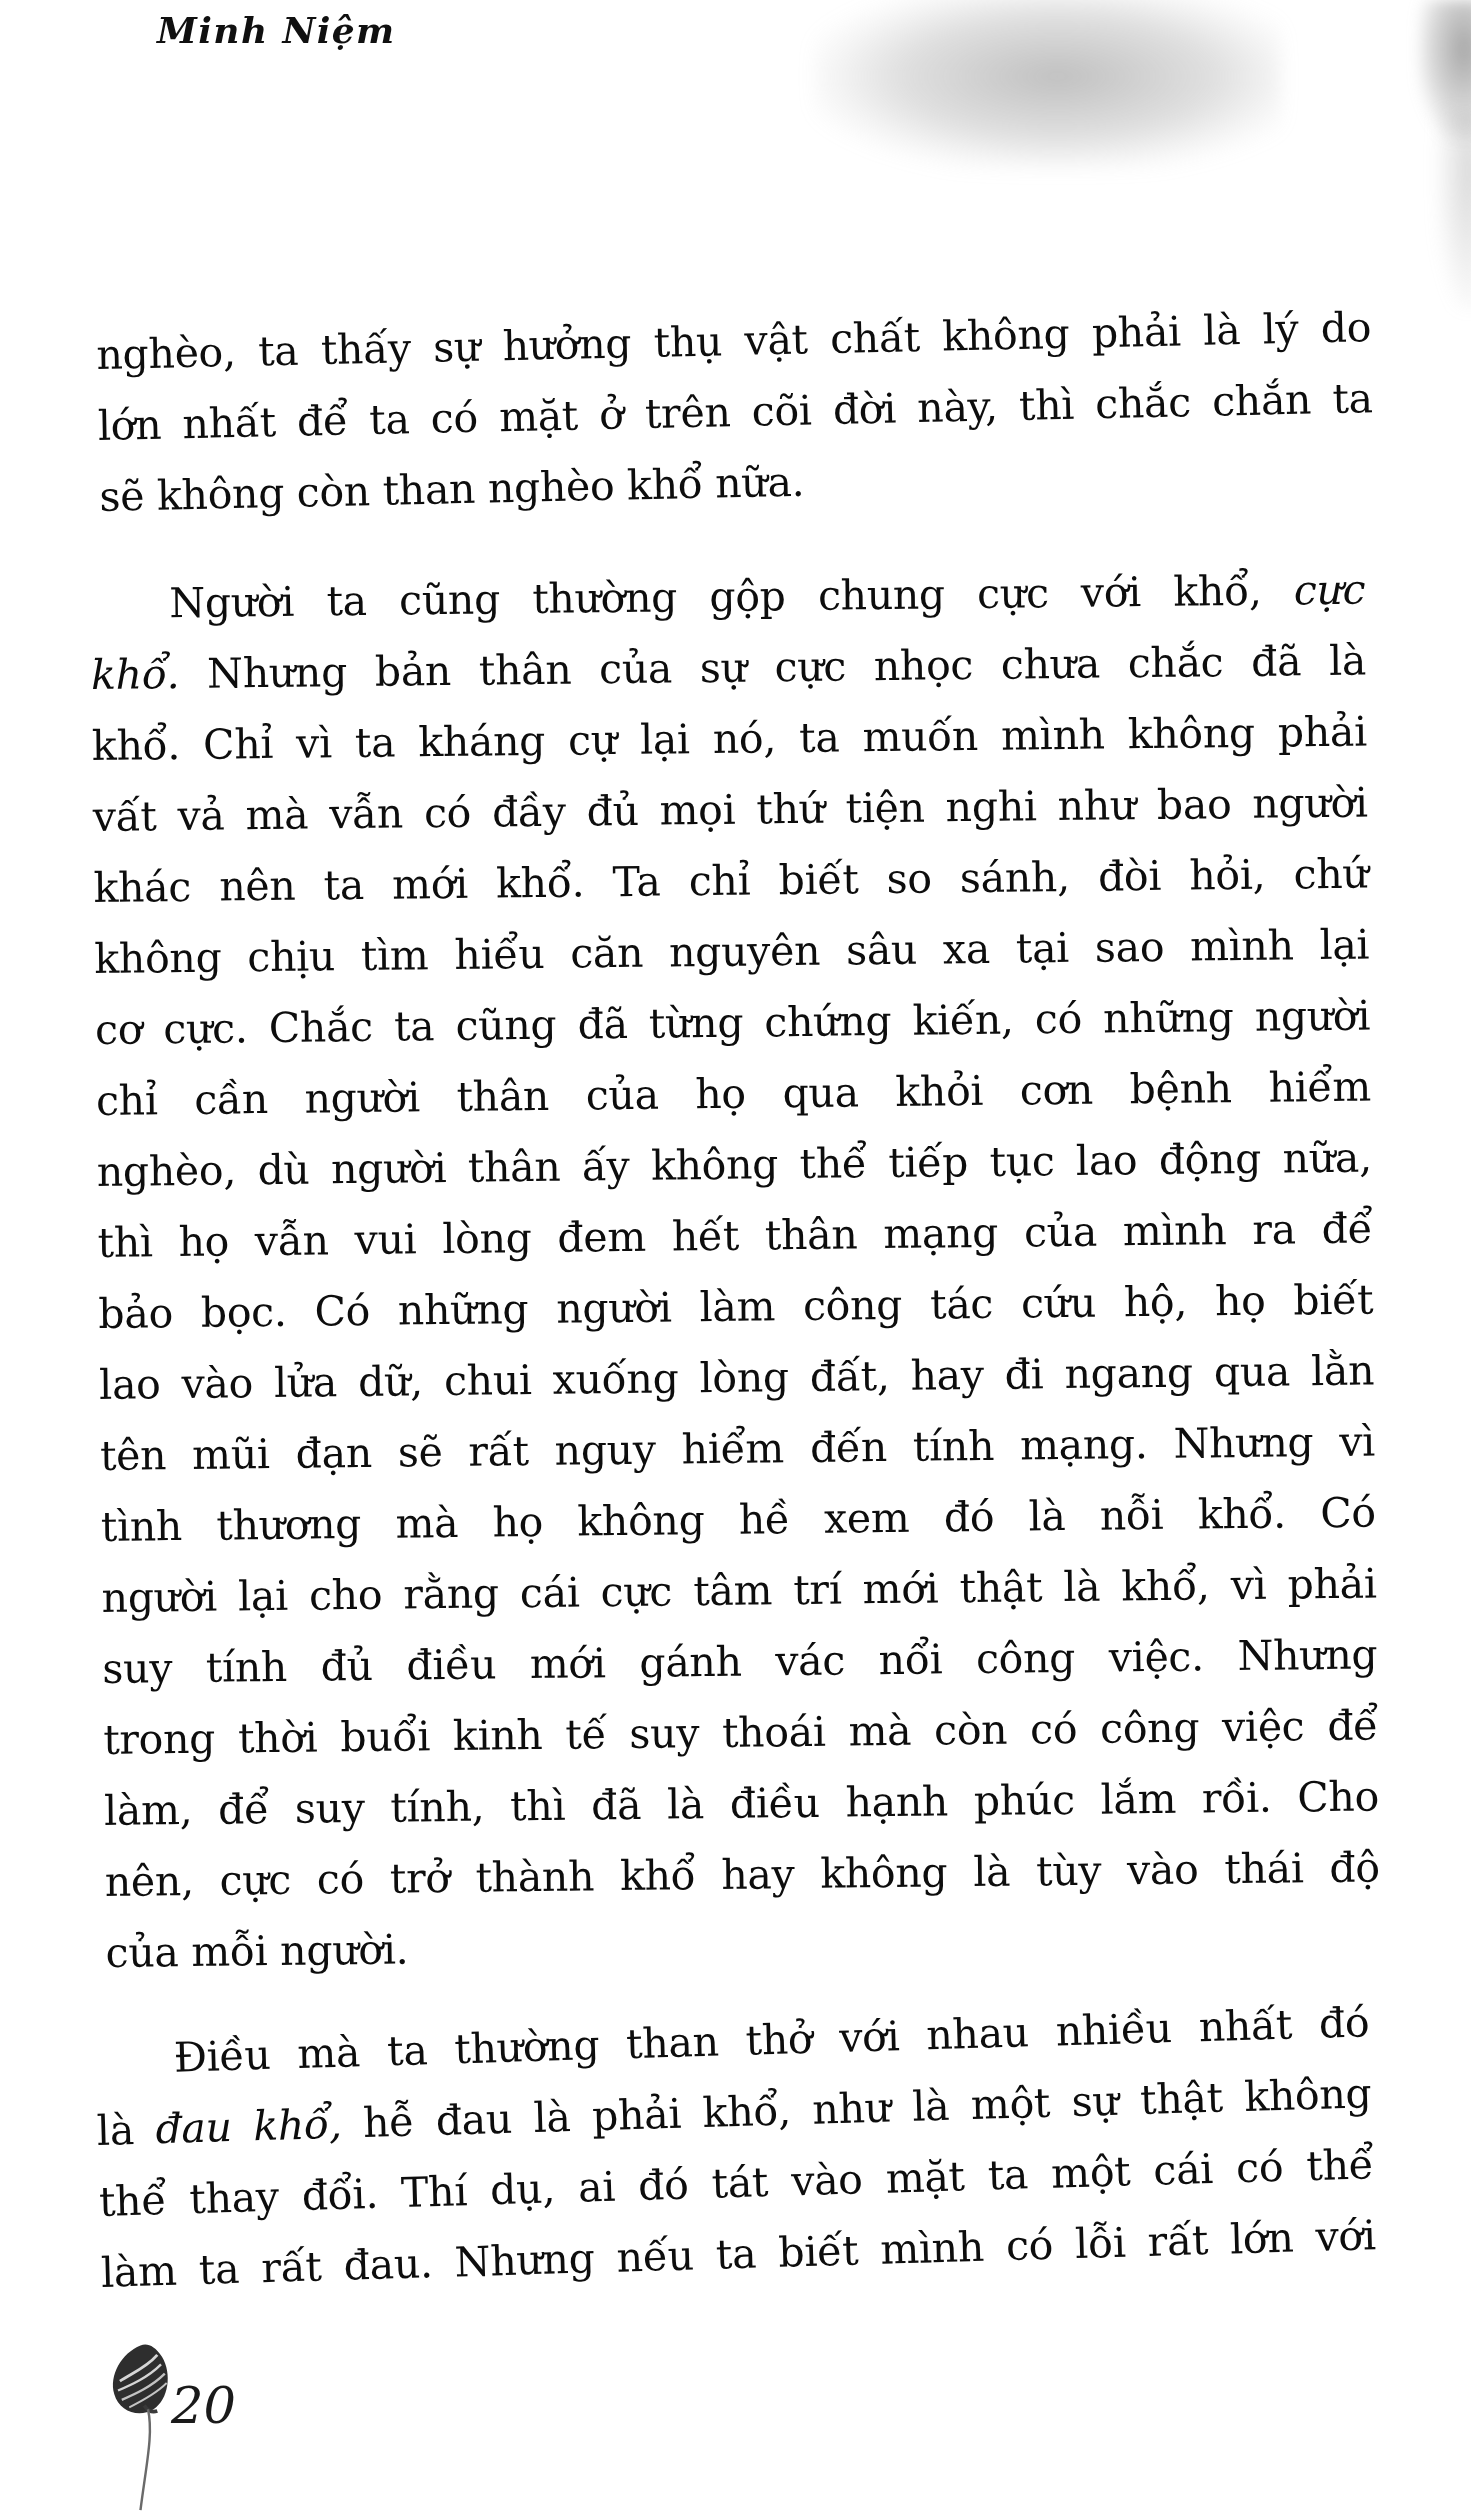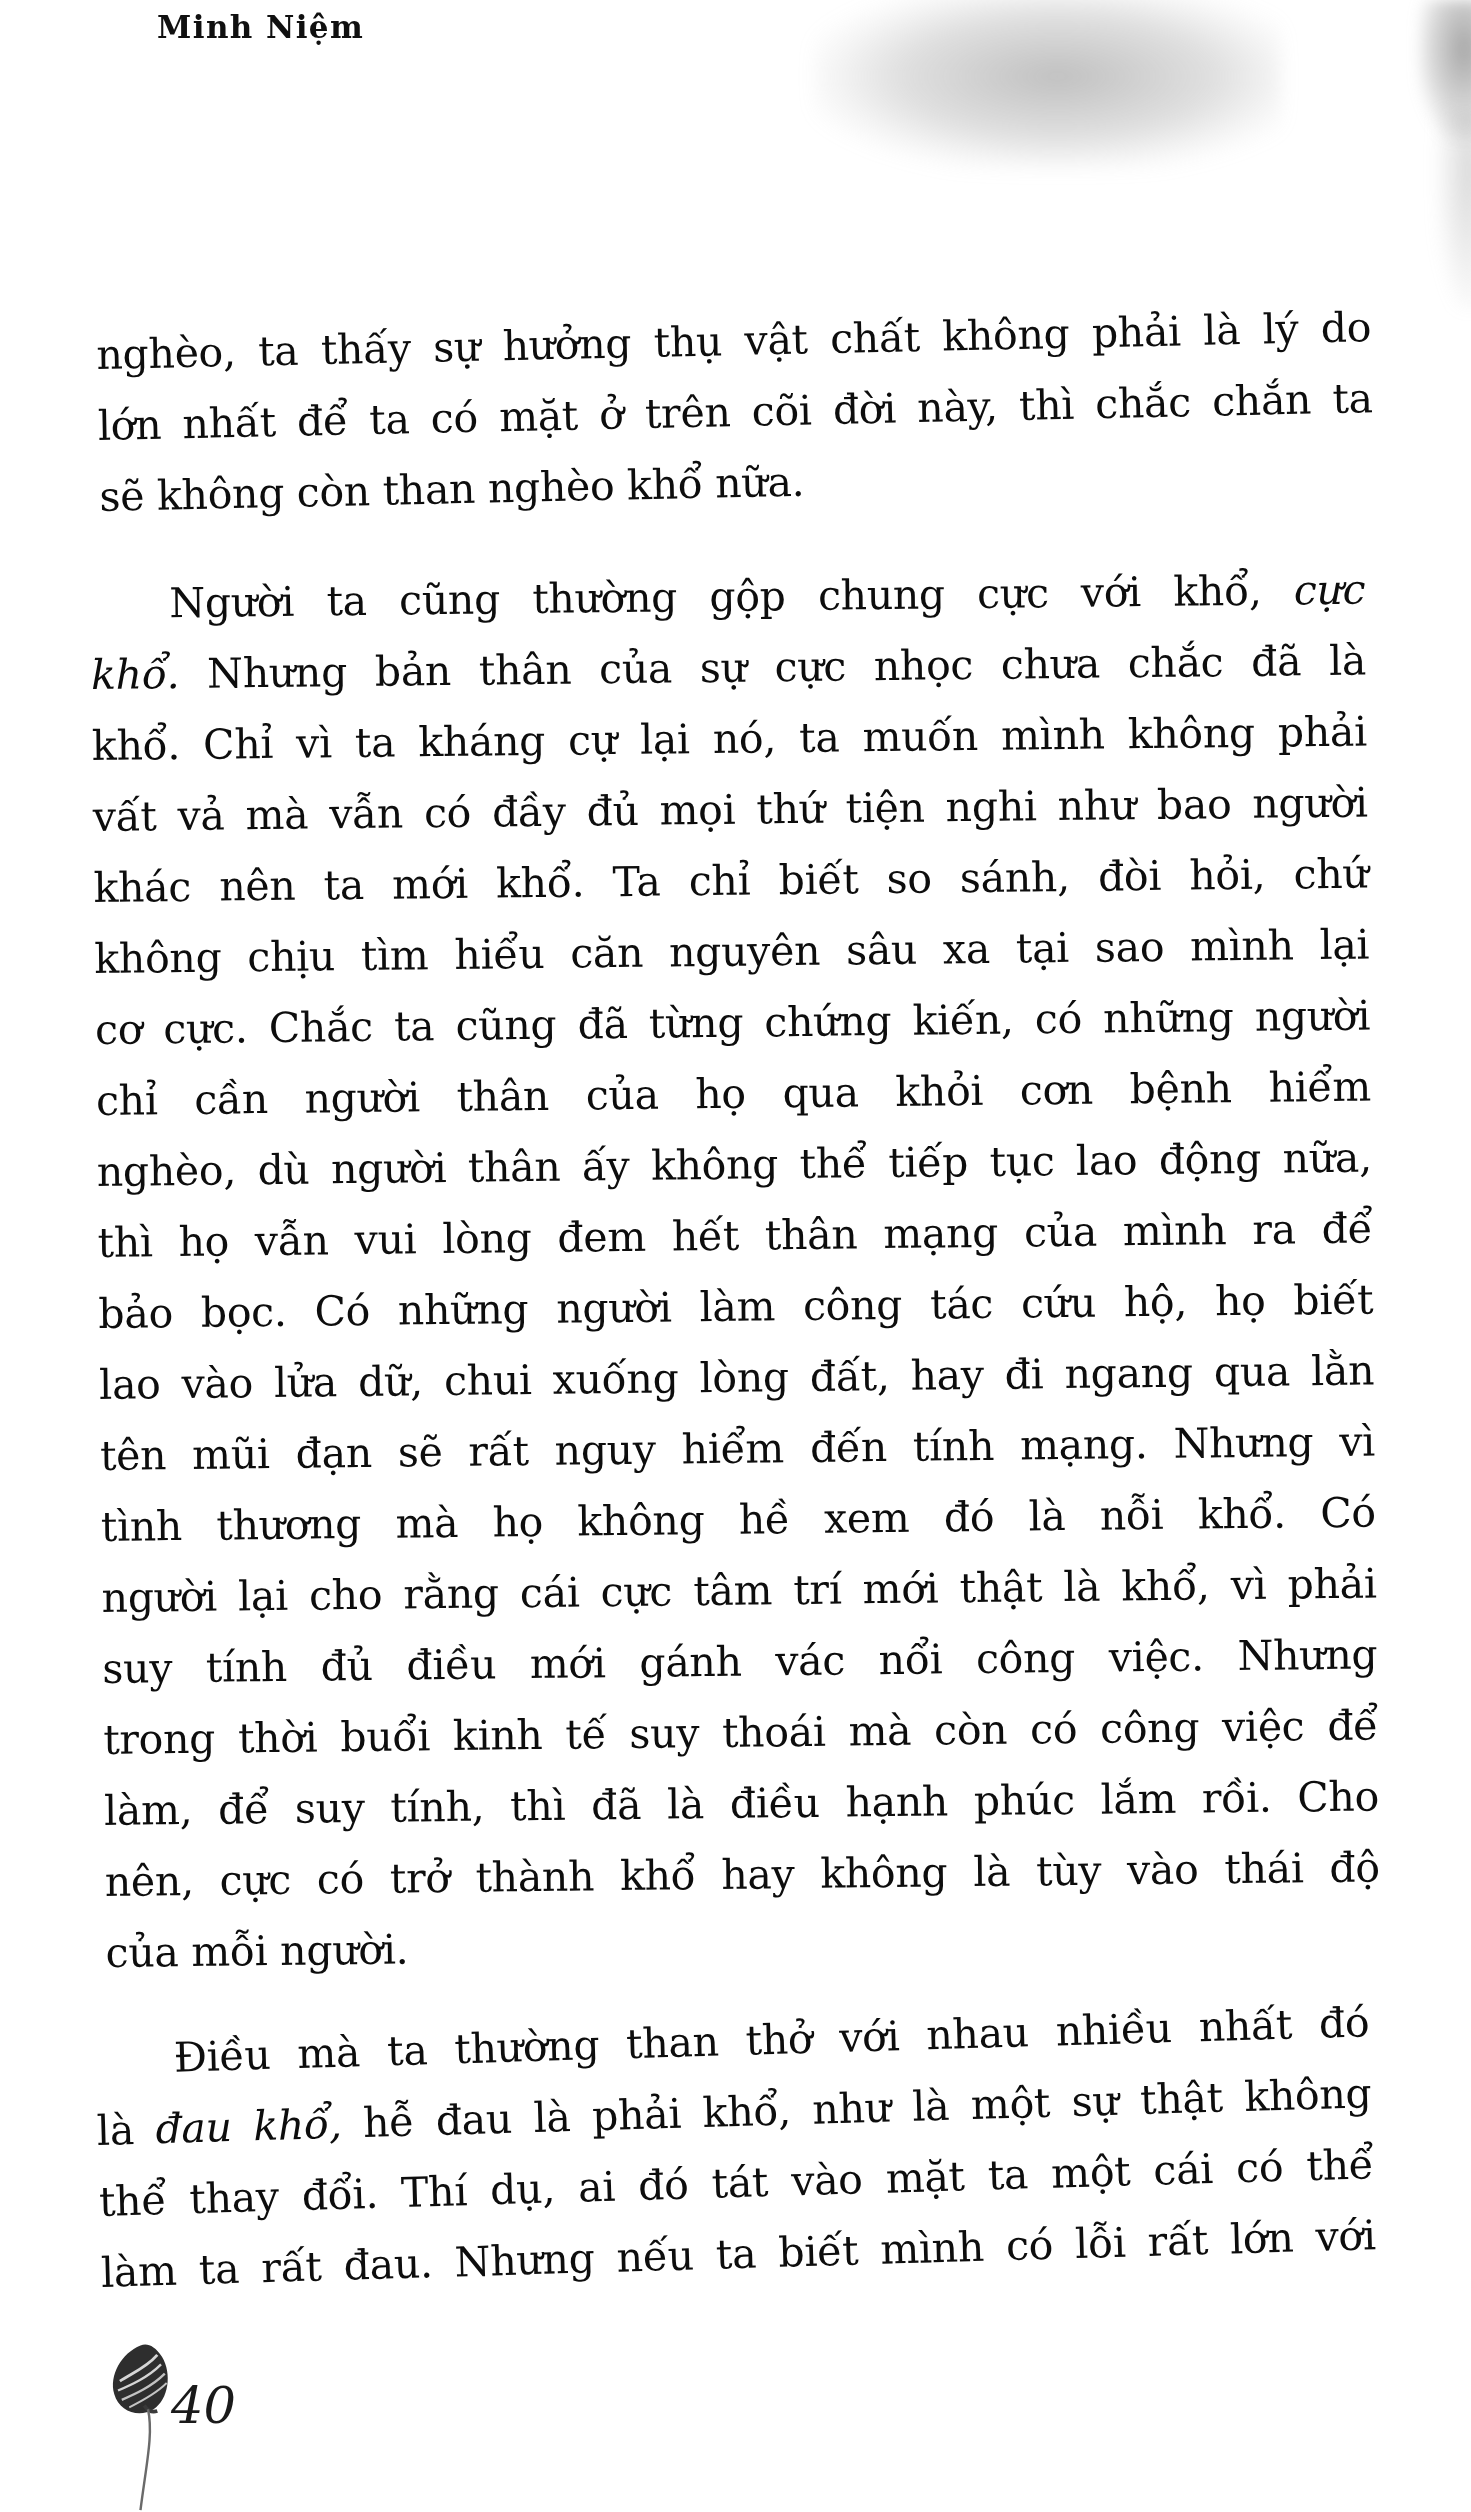--- a/index.html
+++ b/index.html
@@ -24,21 +24,21 @@
     filter:blur(6.6px);
   }
   .smudge-edge {
     position:absolute; right:-9.4px; top:112px; width:43px; height:197px;
     background:radial-gradient(ellipse at 85% 30%, rgba(140,140,140,.35) 0%, rgba(170,170,170,.15) 55%, rgba(255,255,255,0) 80%);
     filter:blur(7.5px);
   }
   
   .author {
     position:absolute; left:157px; top:9.4px;
-    font-size:31px; font-weight:bold; 
+    font-size:36px; font-weight:bold; font-style:italic;
     letter-spacing:1.4px; color:#101010;text-align:right;
   }
   
   .body-text {
     position:absolute; left:98px; top:320px; width:1275px;
   }
   .para { margin-bottom:36px; transform-origin:0 50%; }
   .para.p1 { transform:rotate(-1.25deg); }
   .para.p2 { transform:rotate(-0.65deg); }
   .para.p3 { transform:rotate(-1.7deg); }
@@ -113,16 +113,16 @@
     <path d="M18 44 C30 36 46 30 58 16" stroke="#e9e9e9" stroke-width="3" fill="none" opacity="0.9"></path>
     <path d="M16 54 C30 48 48 40 62 26" stroke="#f2f2f2" stroke-width="2.5" fill="none" opacity="0.85"></path>
     <path d="M20 64 C34 58 52 50 66 36" stroke="#e9e9e9" stroke-width="2.5" fill="none" opacity="0.8"></path>
     <path d="M28 72 C40 66 56 58 68 46" stroke="#f5f5f5" stroke-width="2" fill="none" opacity="0.75"></path>
 
     <path d="M44 70 C48 76 52 78 58 76" stroke="#3a3a3a" stroke-width="4" fill="none"></path>
 
     <path d="M48 74 C54 100 46 134 40 182" stroke="#6a6a6a" stroke-width="2.6" fill="none"></path>
   </svg>
 
-  <div class="page-number">40</div>
+  <div class="page-number">20</div>
 
 </div>
 
 
 </body></html>

